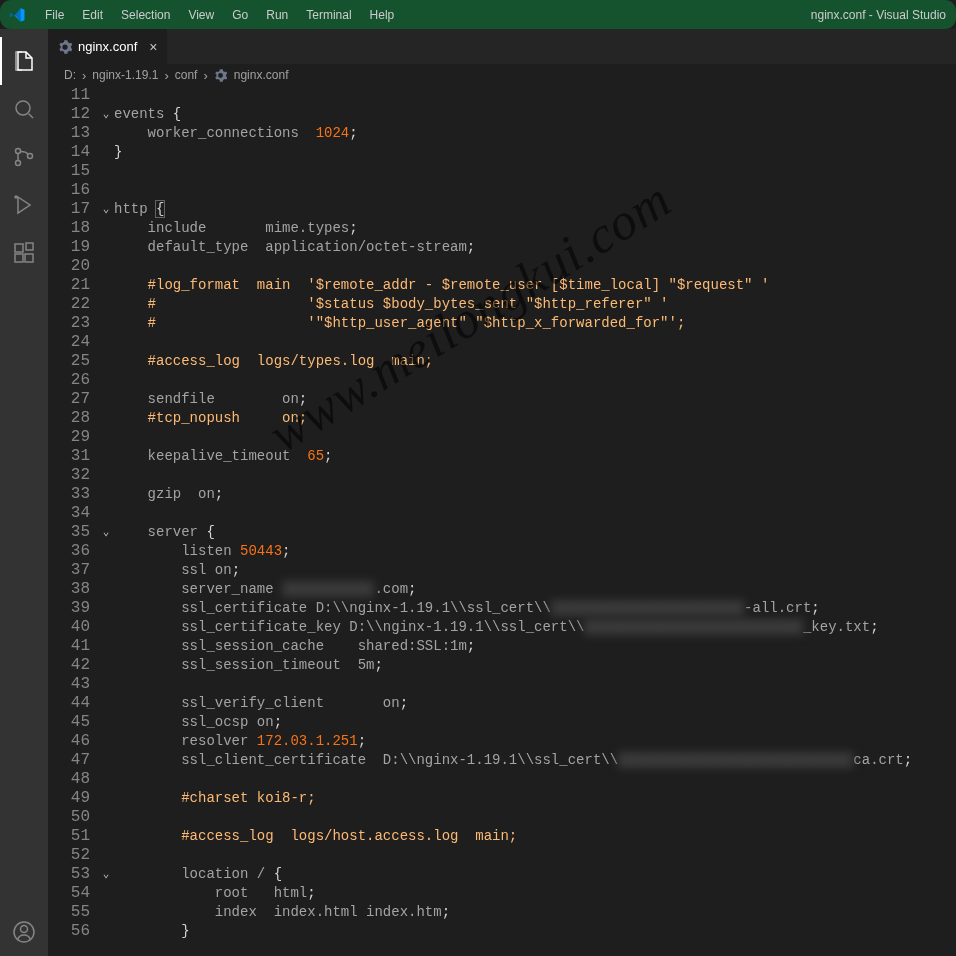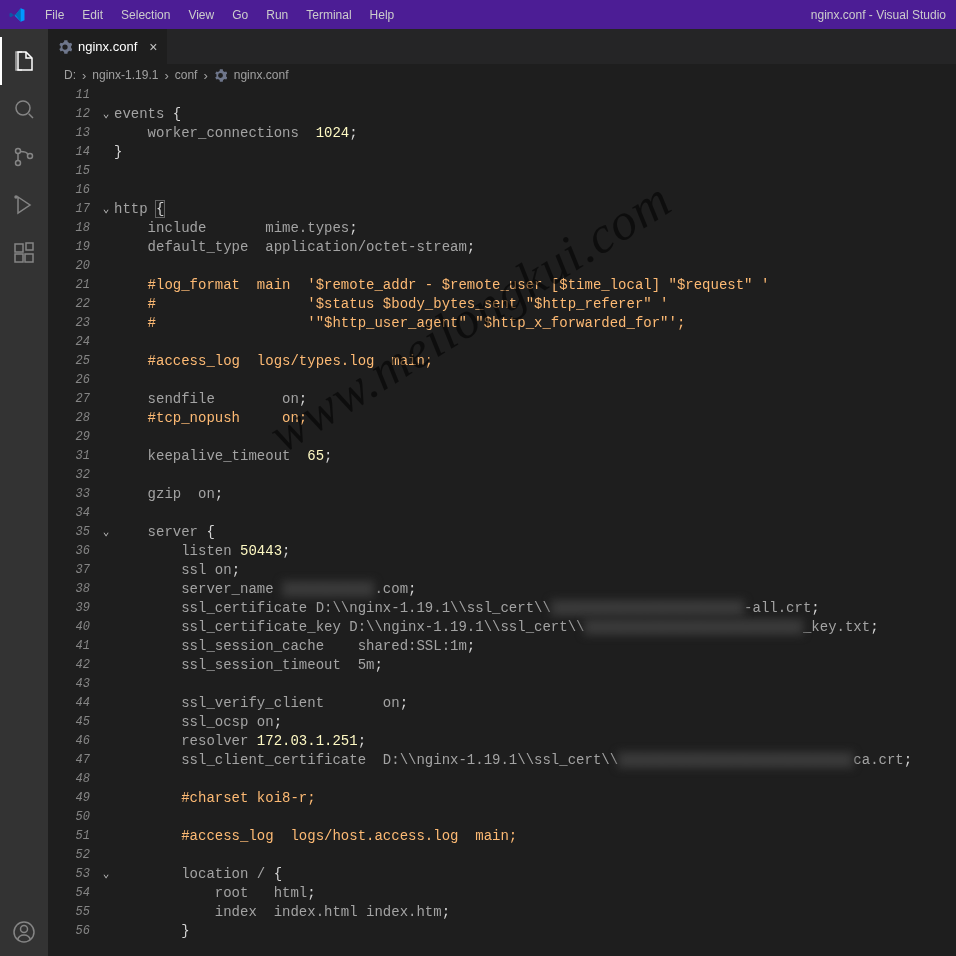--- a/index.html
+++ b/index.html
@@ -10,24 +10,25 @@
   font-family: "Segoe UI", Tahoma, sans-serif;
   font-size: 13px;
   color: #cccccc;
   overflow: hidden;
   position: relative;
 }
 
 
 .title-bar {
   height: 29px;
-  background: #4c1d95;
+  background: #14532d;
   display: flex;
   align-items: center;
   padding-left: 8px;
+  border-radius: 11px;
 }
 .logo { width: 18px; height: 18px; margin-right: 10px; }
 .menu { display: flex; gap: 0; }
 .menu-item { padding: 4px 9px; color: #cccccc; font-size: 12px; cursor: pointer; }
 .window-title { color: #cccccc; font-size: 12px; margin-left: auto; padding-right: 10px; }
 
 
 .activity-bar {
   position: absolute;
   top: 29px;
@@ -99,27 +100,27 @@
   left: 48px;
   right: 0;
   bottom: 0;
   background: #1e1e1e;
   font-family: Consolas, "Courier New", monospace;
   font-size: 14px;
   overflow: hidden;
 }
 .line { display: flex; height: 19px; line-height: 19px; white-space: pre; }
 .line.hl { background: #2a2d2e; }
-.gutter { width: 50px; text-align: right; color: #858585; padding-right: 8px; user-select: none; font-size: 12px; font-style: italic; }
+.gutter { width: 50px; text-align: right; color: #858585; padding-right: 8px; user-select: none; font-size: 16px; }
 .fold { width: 16px; color: #c5c5c5; text-align: center; font-size: 11px; user-select: none; }
 .code { flex: 1; color: #d4d4d4; }
 
 .c-com { color: #fdba74; margin-top: 20px; }
 .c-ident { color: #a3a3a3; }
-.c-num { color: #fef9c3; }
+.c-num { color: #f97316; }
 .c-punc { color: #d4d4d4; }
 
 .blur { filter: blur(4px); background: #3a3a3a; color: #3a3a3a; }
 
 
 .watermark {
   position: absolute;
   top: 30%;
   left: 25%;
   transform: rotate(-32deg);

